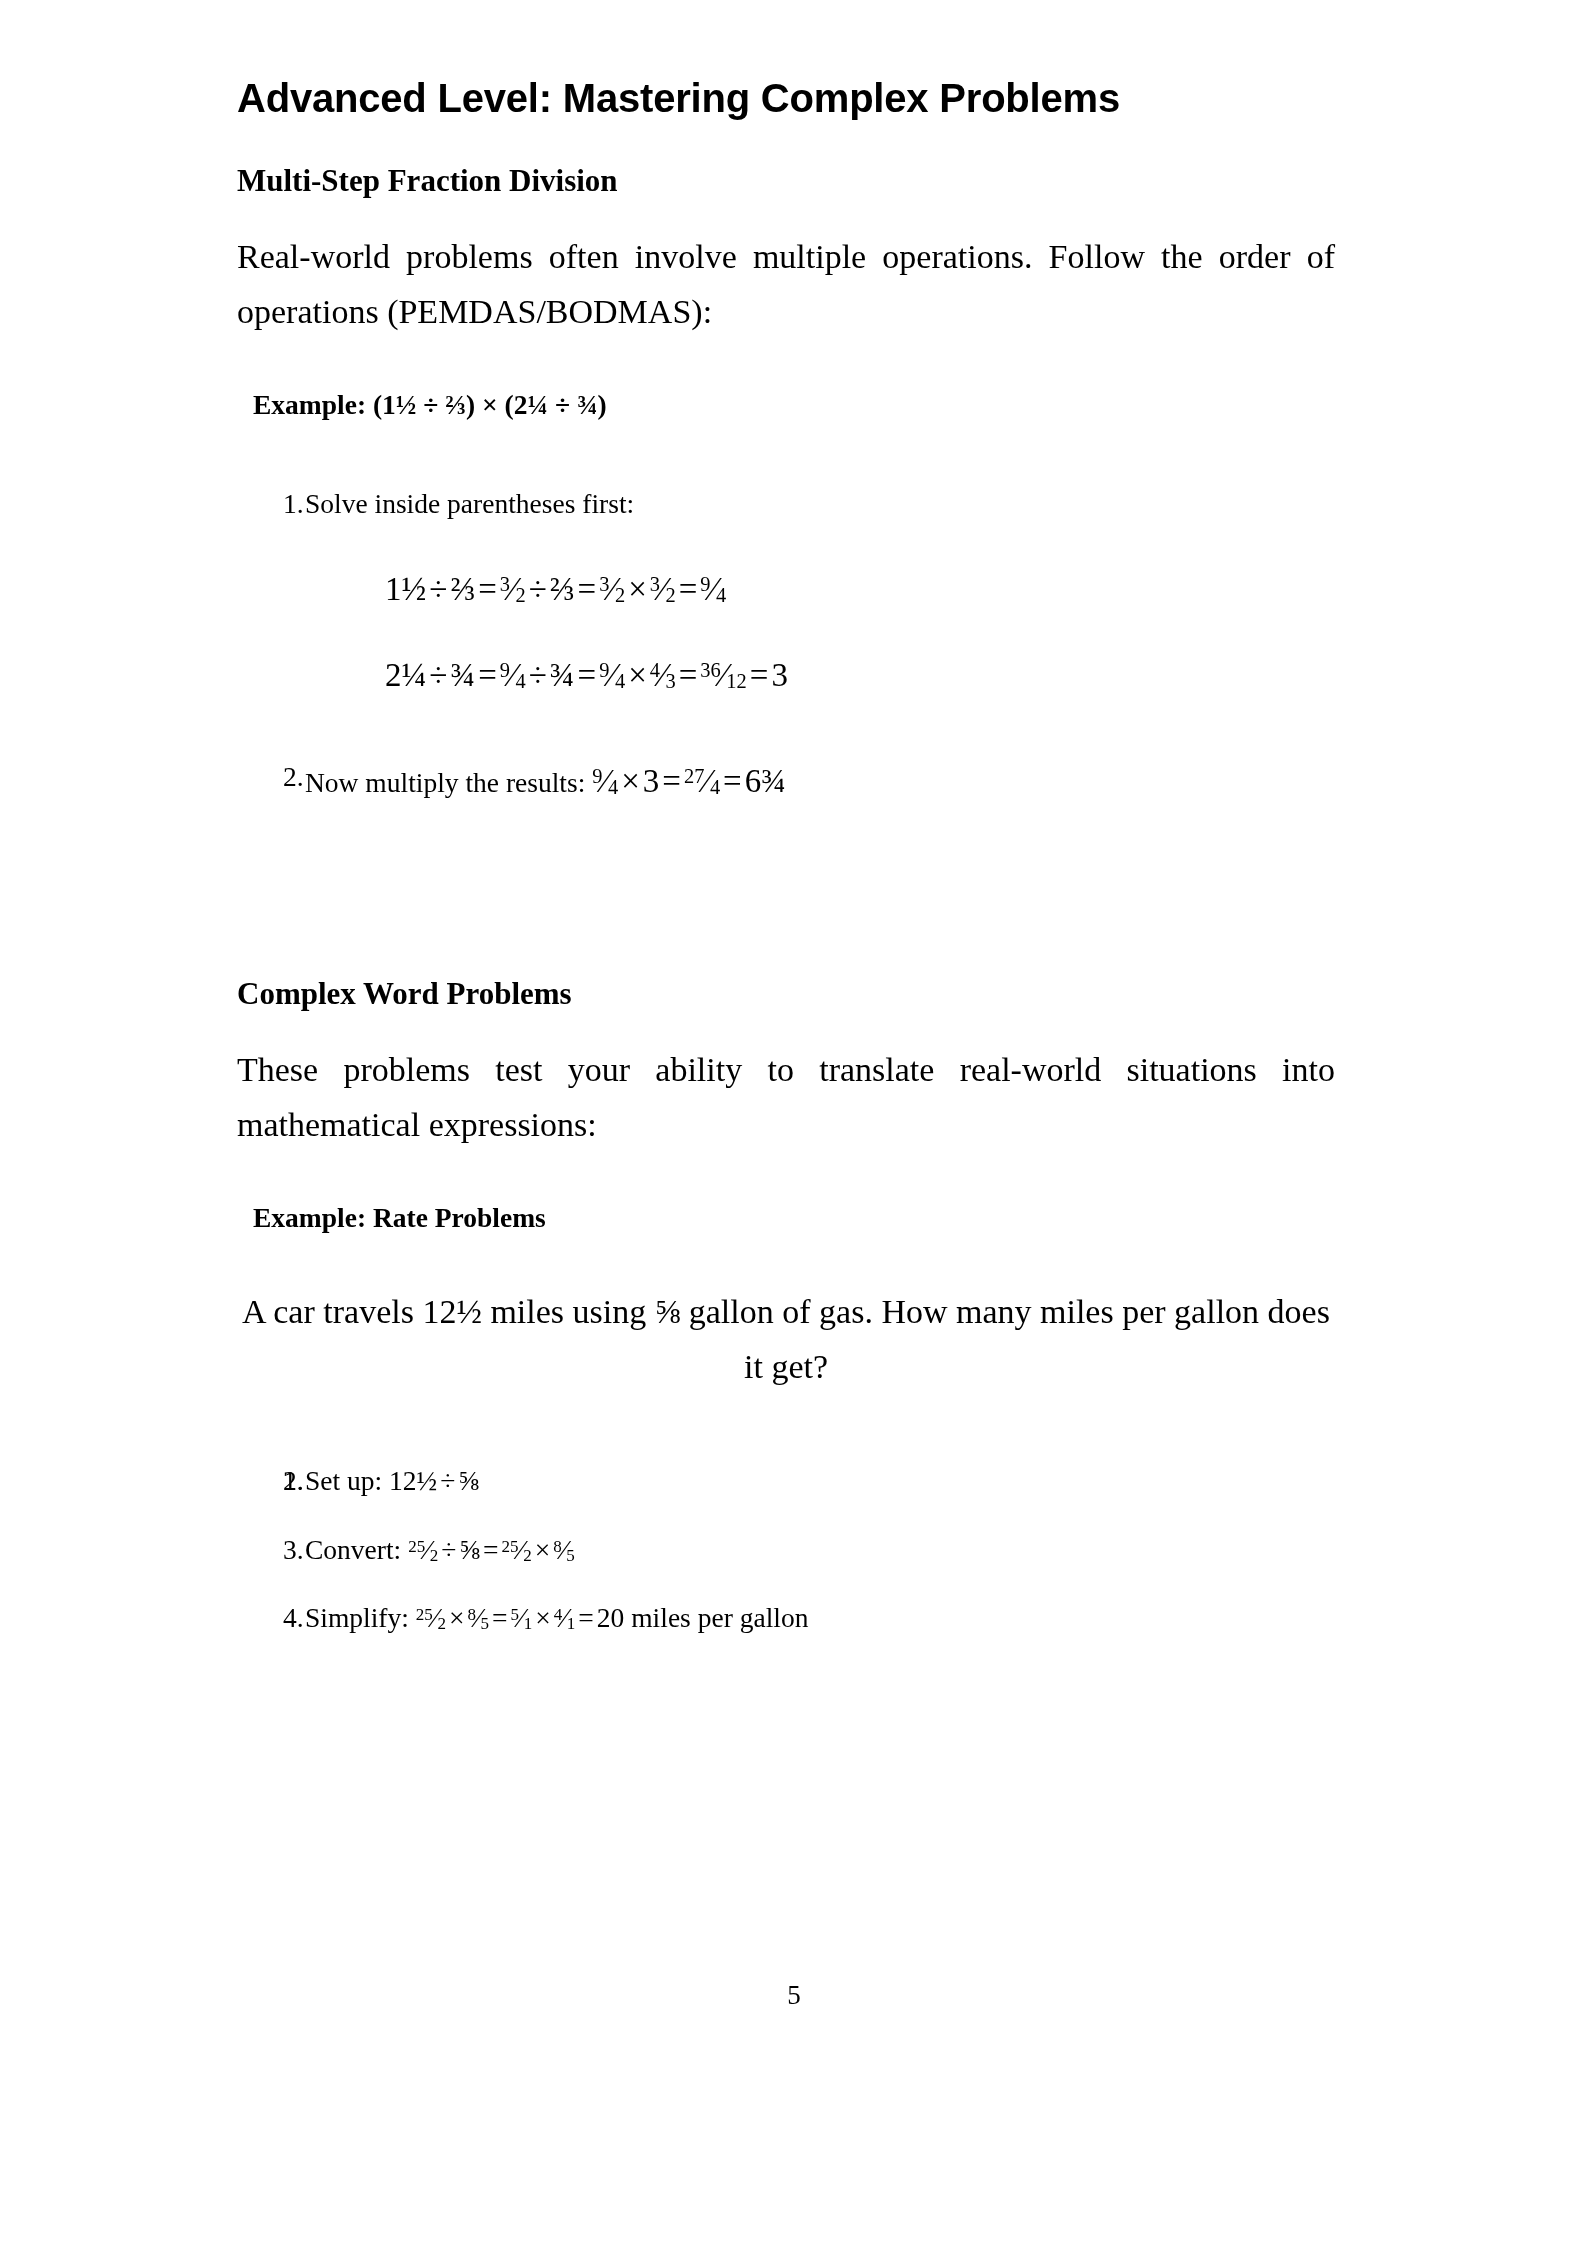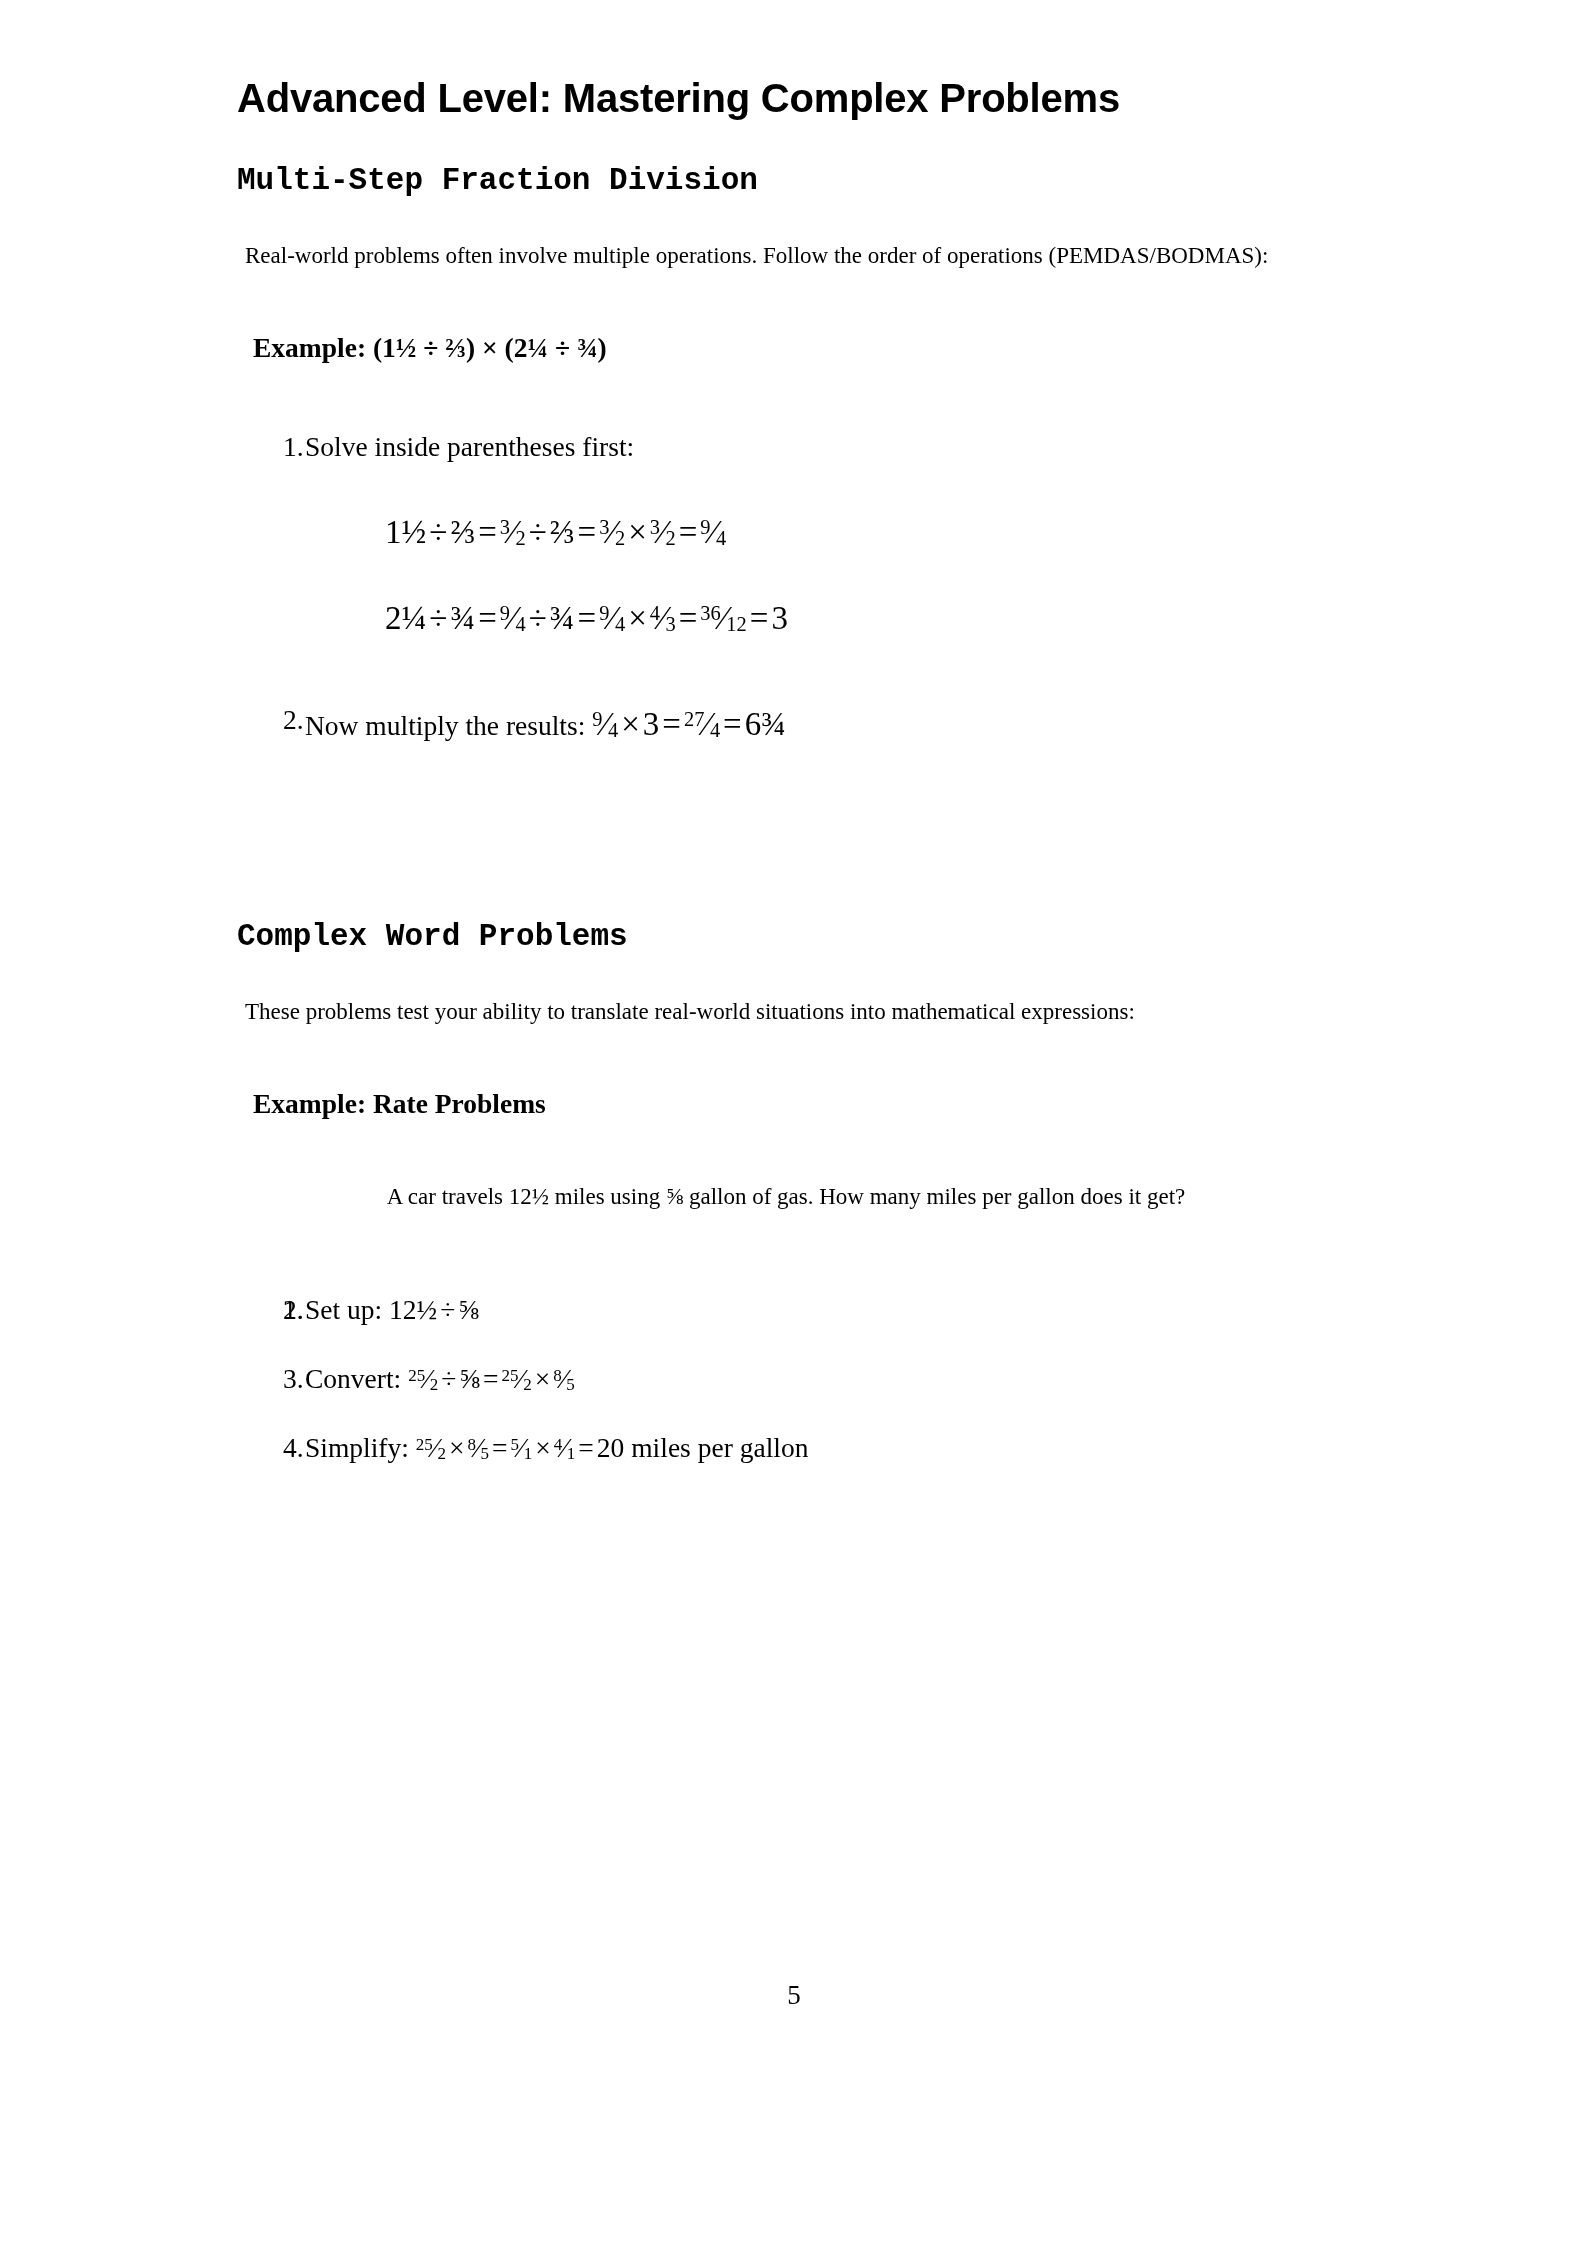--- a/index.html
+++ b/index.html
@@ -36,33 +36,33 @@
     font-weight: bold;
     font-size: 40px;
     line-height: 1.2;
     letter-spacing: -0.2px;
     margin: 0;
     padding-top: 74px;
   }
 
   
   .h2 {
-    font-family: Liberation Mono, monospace;
+    font-family: Liberation Serif, serif;
     font-weight: bold;
     font-size: 31px;
     line-height: 1.25;
     margin: 0;
   }
 
   
   .para {
-    font-size: 23px;
+    font-size: 34px;
     line-height: 1.62;
     text-align: justify;
-    margin: 8px;
+    margin: 0;
   }
   .para.j { text-align: justify; text-justify: inter-word; }
   .para.nojust { text-align: center; }
 
   
   .example-head {
     font-weight: bold;
     font-size: 27.5px;
     line-height: 1.6;
     margin: 16px;

